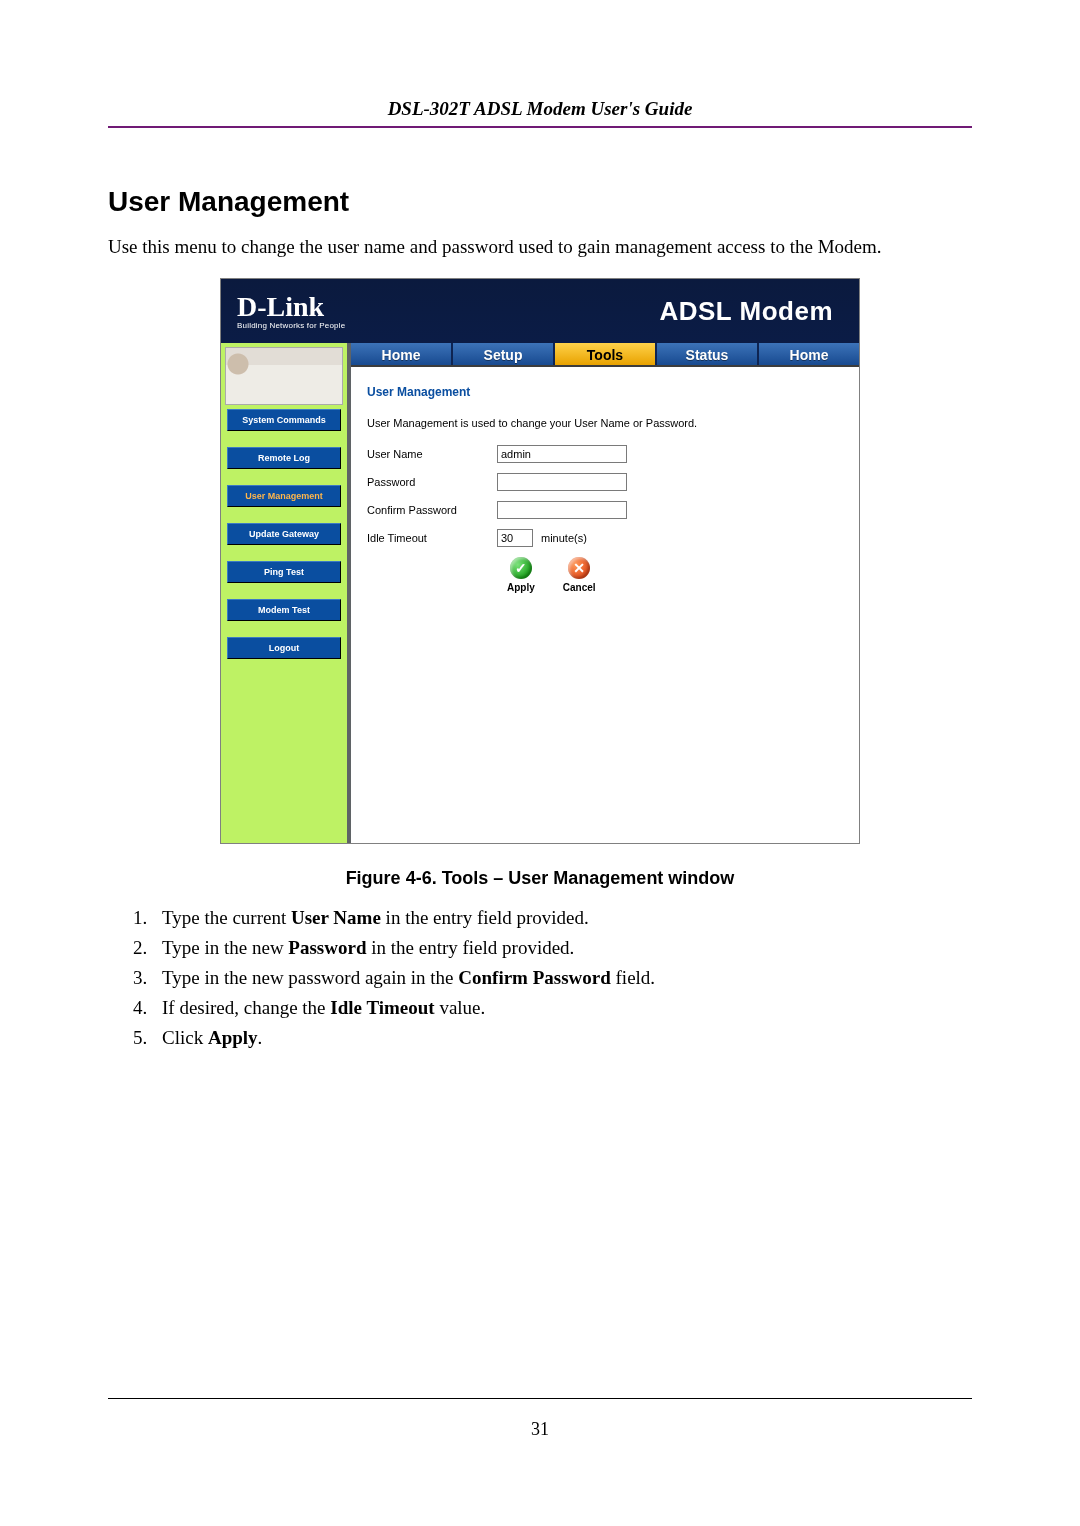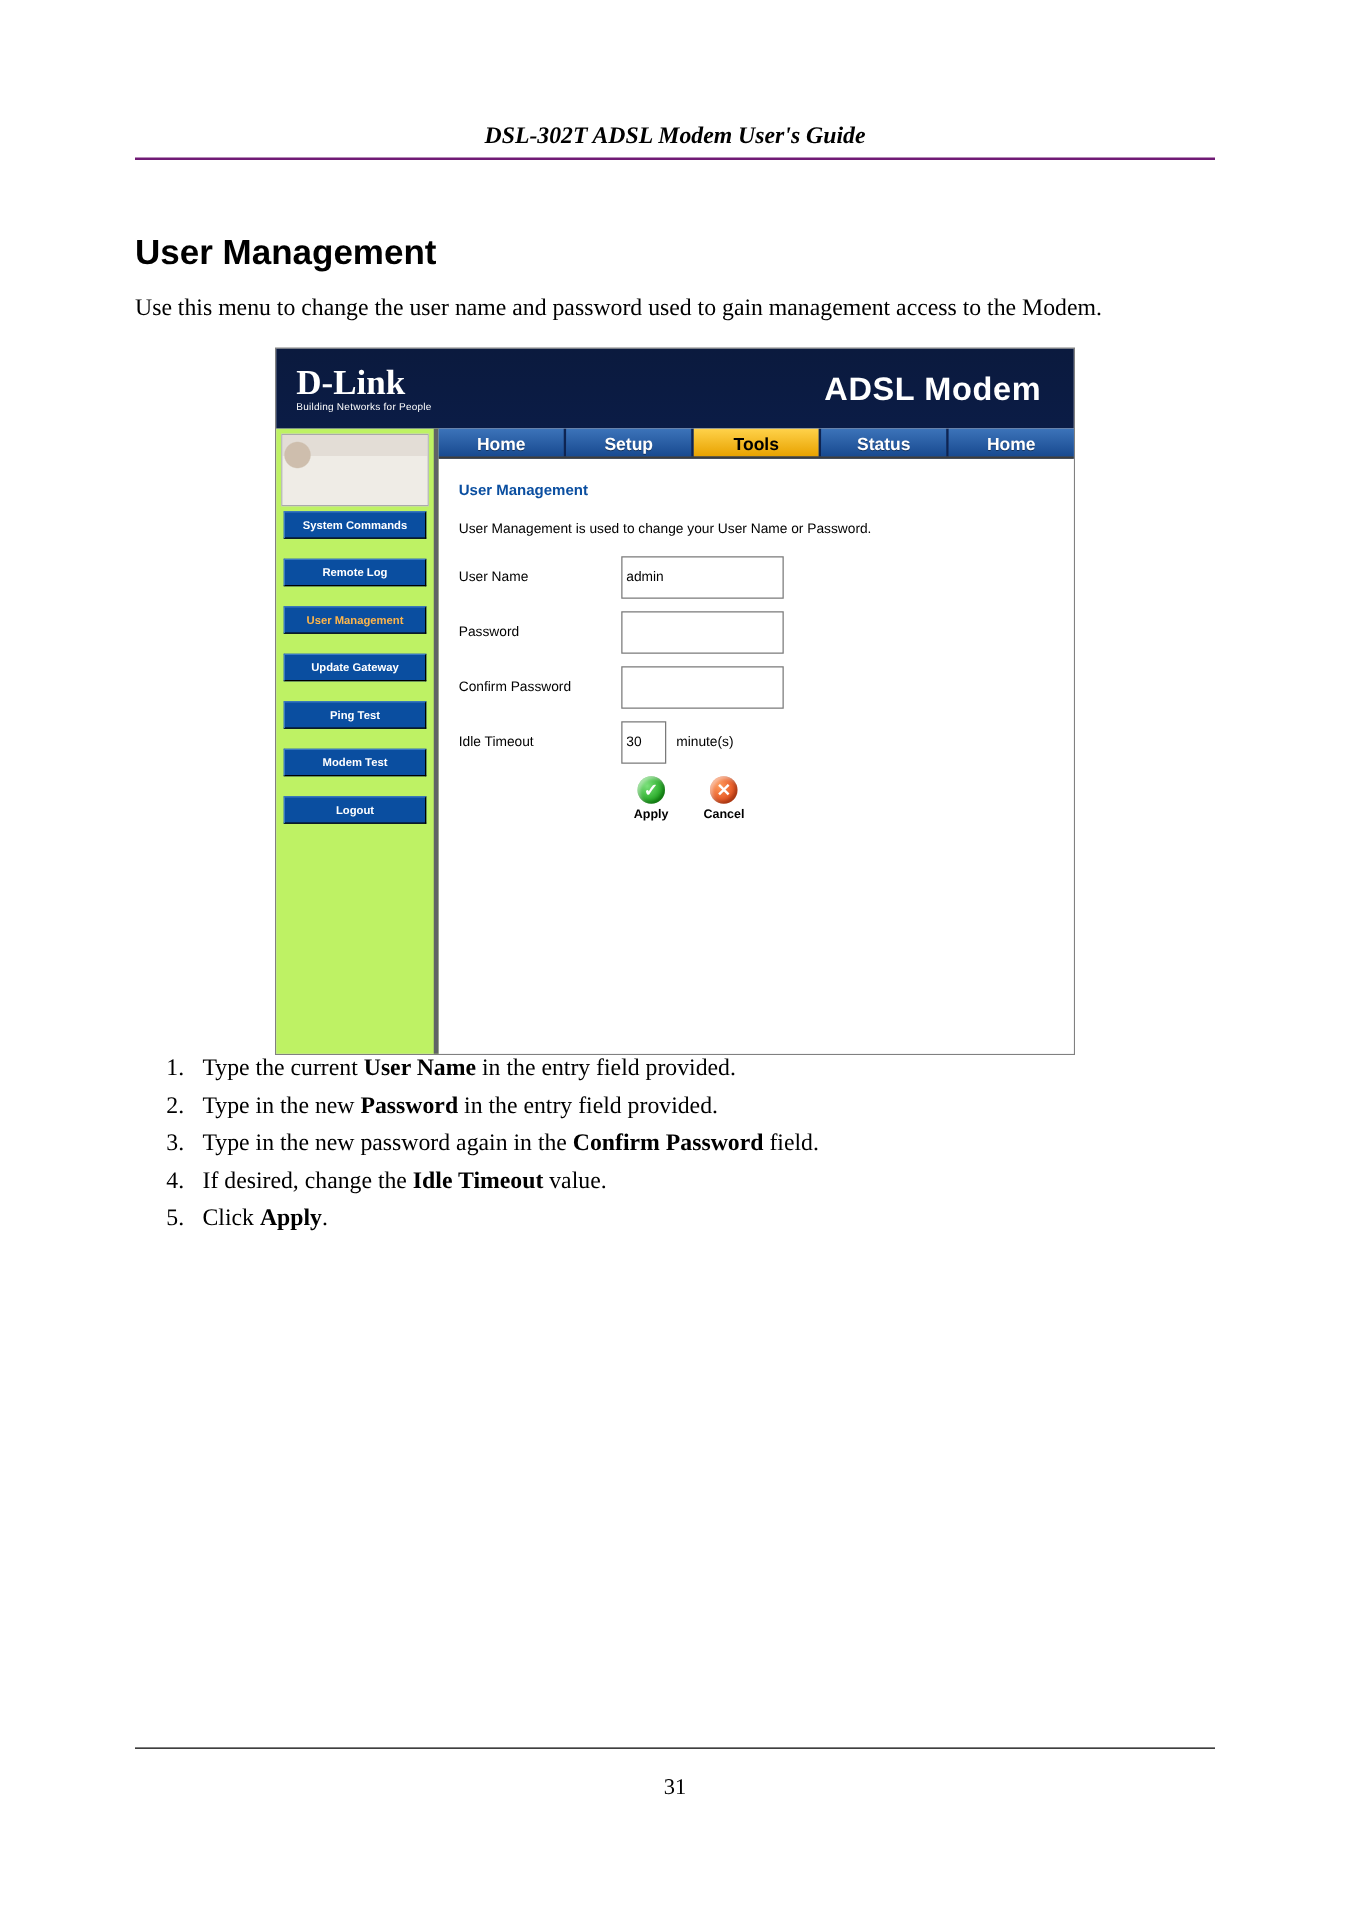--- a/index.html
+++ b/index.html
@@ -176,21 +176,21 @@
   .form-row .lbl {
     width: 130px;
     font-size: 11px;
   }
   .txtin {
     font-family: Arial, sans-serif;
     font-size: 11px;
     height: 18px;
     width: 130px;
     border: 1px solid #7a7a7a;
-    padding: 16px 3px;
+    padding: 0 3px;
     background: #fff;
   }
   .txtin.small { width: 36px; }
   .unit {
     font-size: 11px;
     margin-left: 8px;
   }
   .action-row {
     display: flex;
     gap: 28px;
@@ -316,20 +316,21 @@
             <div class="action">
               <div class="circ no">✕</div>
               <div class="albl">Cancel</div>
             </div>
           </div>
         </div>
       </div>
     </div>
   </div>
 
+  <div class="fig-caption">Figure 4-6. Tools – User Management window</div>
 
   <ol class="steps" id="steps-list">
       <li>Type the current <b>User Name</b> in the entry field provided.</li>
       <li>Type in the new <b>Password</b> in the entry field provided.</li>
       <li>Type in the new password again in the <b>Confirm Password</b> field.</li>
       <li>If desired, change the <b>Idle Timeout</b> value.</li>
       <li>Click <b>Apply</b>.</li>
     </ol>
 </div>
 

